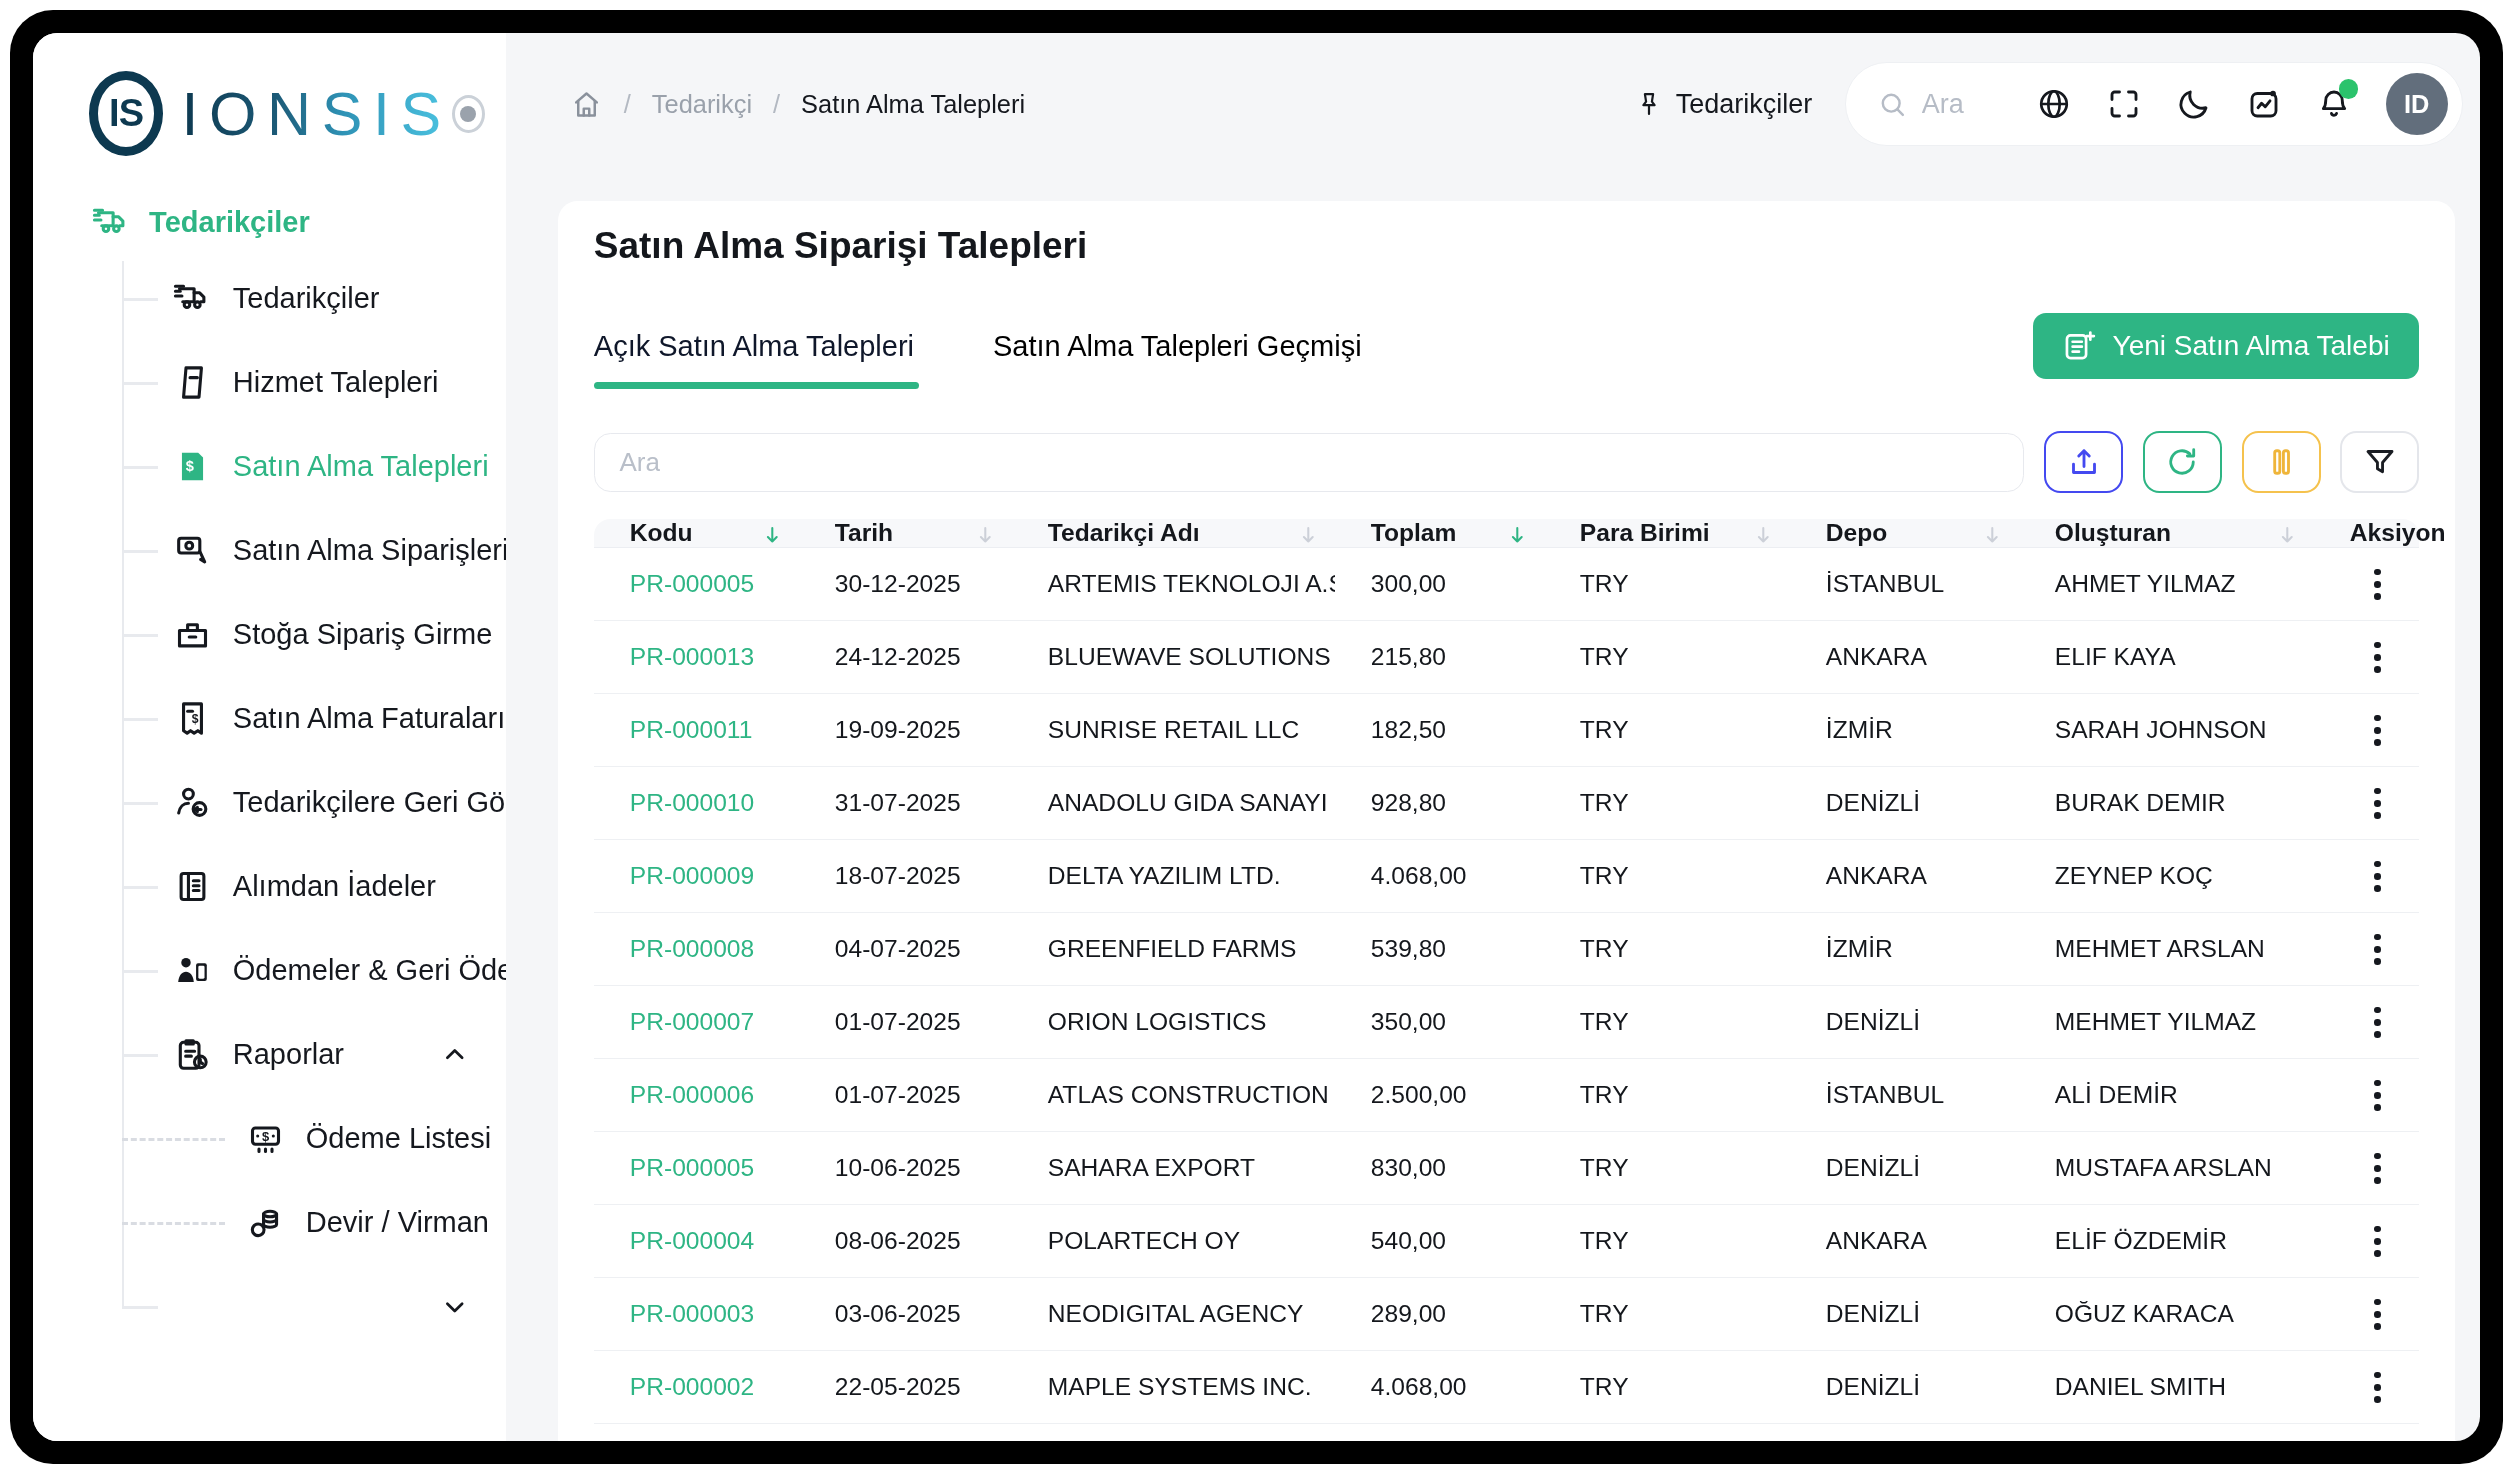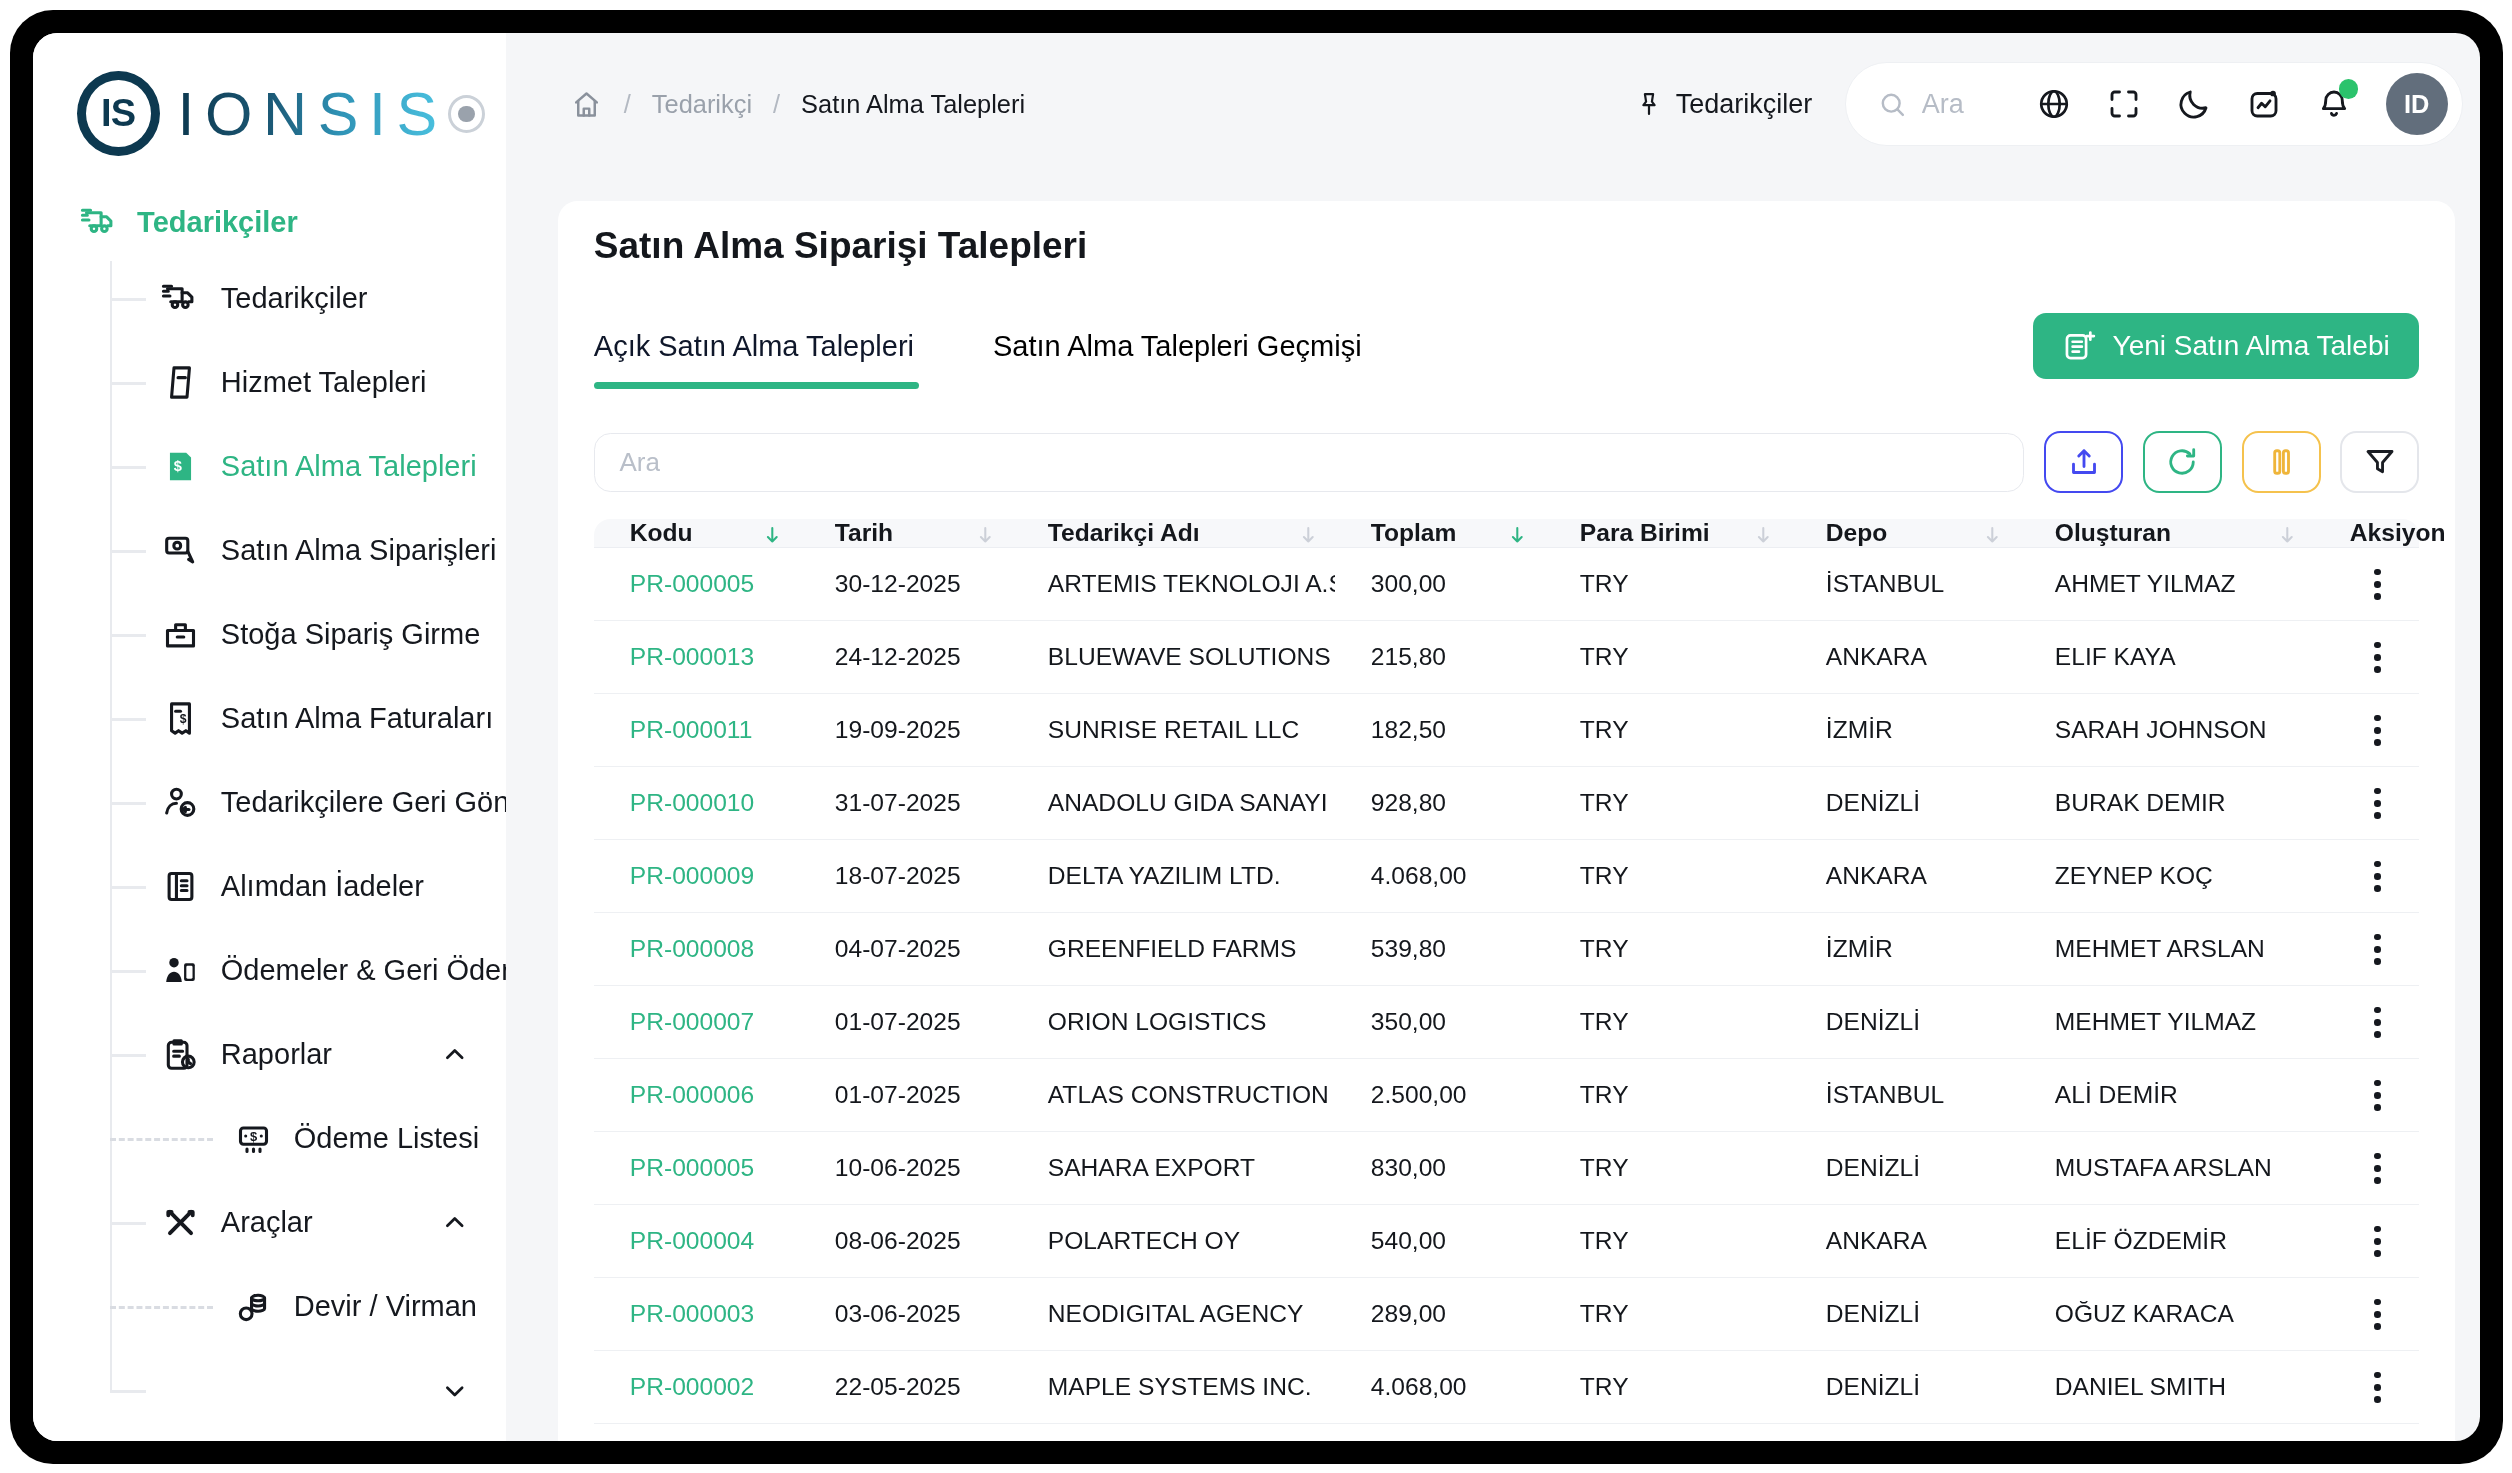--- a/index.html
+++ b/index.html
@@ -4,21 +4,21 @@
 <style>
   html,body{margin:0;padding:0;background:#ffffff;width:2512px;height:1474px;
     font-family:"Liberation Sans", sans-serif;-webkit-font-smoothing:antialiased;}
   *{box-sizing:border-box;}
   svg{display:block;}
   .window{position:absolute;left:9.8px;top:9.8px;width:2493px;height:1454px;background:#000;
     border-radius:43px;padding:23px;}
   .app{width:100%;height:100%;border-radius:24.6px;overflow:hidden;background:#f5f6f8;display:flex;}
 
   
-  .sidebar{width:473px;min-width:473px;background:#fff;padding:28px 0 0 44px;overflow:hidden;}
+  .sidebar{width:473px;min-width:473px;background:#fff;padding:28px 0 0 56px;overflow:hidden;}
   .logo-row{display:flex;align-items:center;height:106px;padding-right:21px;}
   .logo-badge{width:85px;height:85px;border:9px solid #0d3950;border-radius:50%;
     display:grid;place-items:center;color:#0d3950;font-weight:800;font-size:38px;letter-spacing:-0.8px;}
   .logo-text{margin-left:18px;font-size:61px;font-weight:500;letter-spacing:10.6px;
     background:linear-gradient(90deg,#0d3950 0%,#1c5a77 35%,#2f93b6 60%,#4cc4e2 100%);
     -webkit-background-clip:text;background-clip:text;color:transparent;}
   .logo-toggle{margin-left:auto;width:38px;height:38px;border:3.3px solid #cbd1d8;border-radius:50%;
     display:grid;place-items:center;background:#fff;cursor:pointer;}
   .logo-toggle i{width:16.4px;height:16.4px;border-radius:50%;background:#9aa2ac;}
   .section-head{display:flex;align-items:center;gap:18px;color:#2eb584;font-size:29px;font-weight:600;
@@ -240,36 +240,20 @@
         <span class="ic">
               <svg viewBox="0 0 24 24" fill="none" stroke="currentColor" stroke-width="1.9" stroke-linecap="round" stroke-linejoin="round" style="font-size:35px">
                 <rect x="4" y="5.5" width="16" height="10" rx="1.8"></rect>
                 <text x="12" y="13.4" text-anchor="middle" font-size="8" font-weight="bold" fill="currentColor" stroke="none">$</text>
                 <path d="M7.2 10.5h.01M16.8 10.5h.01"></path>
                 <path d="M8 18.5v1.5M12 18.5v1.5M16 18.5v1.5"></path>
               </svg>
             </span>
         <span>Ödeme Listesi</span>
       </div>
-      <div class="nav-item">
-        <span class="ic">
-              <svg viewBox="0 0 24 24" fill="none" stroke="currentColor" stroke-width="2.4" stroke-linecap="round" stroke-linejoin="round">
-                <path d="M5.5 5.5L18.5 18.5"></path>
-                <path d="M18.5 5.5L5.5 18.5"></path>
-                <path d="M4.5 7.5v-2h2"></path>
-                <path d="M19.5 7.5v-2h-2"></path>
-              </svg>
-            </span>
-        <span>Araçlar</span>
-        <span class="chev">
-              <svg viewBox="0 0 24 24" fill="none" stroke="currentColor" stroke-width="2.2" stroke-linecap="round" stroke-linejoin="round">
-                <path d="M6 14.5l6-6 6 6"></path>
-              </svg>
-            </span>
-      </div>
       <div class="nav-item sub">
         <span class="ic">
               <svg viewBox="0 0 24 24" fill="none" stroke="currentColor" stroke-width="1.9" stroke-linecap="round" stroke-linejoin="round">
                 <ellipse cx="14.8" cy="6.8" rx="4" ry="1.7"></ellipse>
                 <path d="M10.8 6.8v6.4c0 .9 1.8 1.7 4 1.7s4-.8 4-1.7V6.8"></path>
                 <path d="M10.8 10c0 .9 1.8 1.7 4 1.7s4-.8 4-1.7"></path>
                 <circle cx="7.5" cy="16.5" r="3.6"></circle>
               </svg>
             </span>
         <span>Devir / Virman</span>

